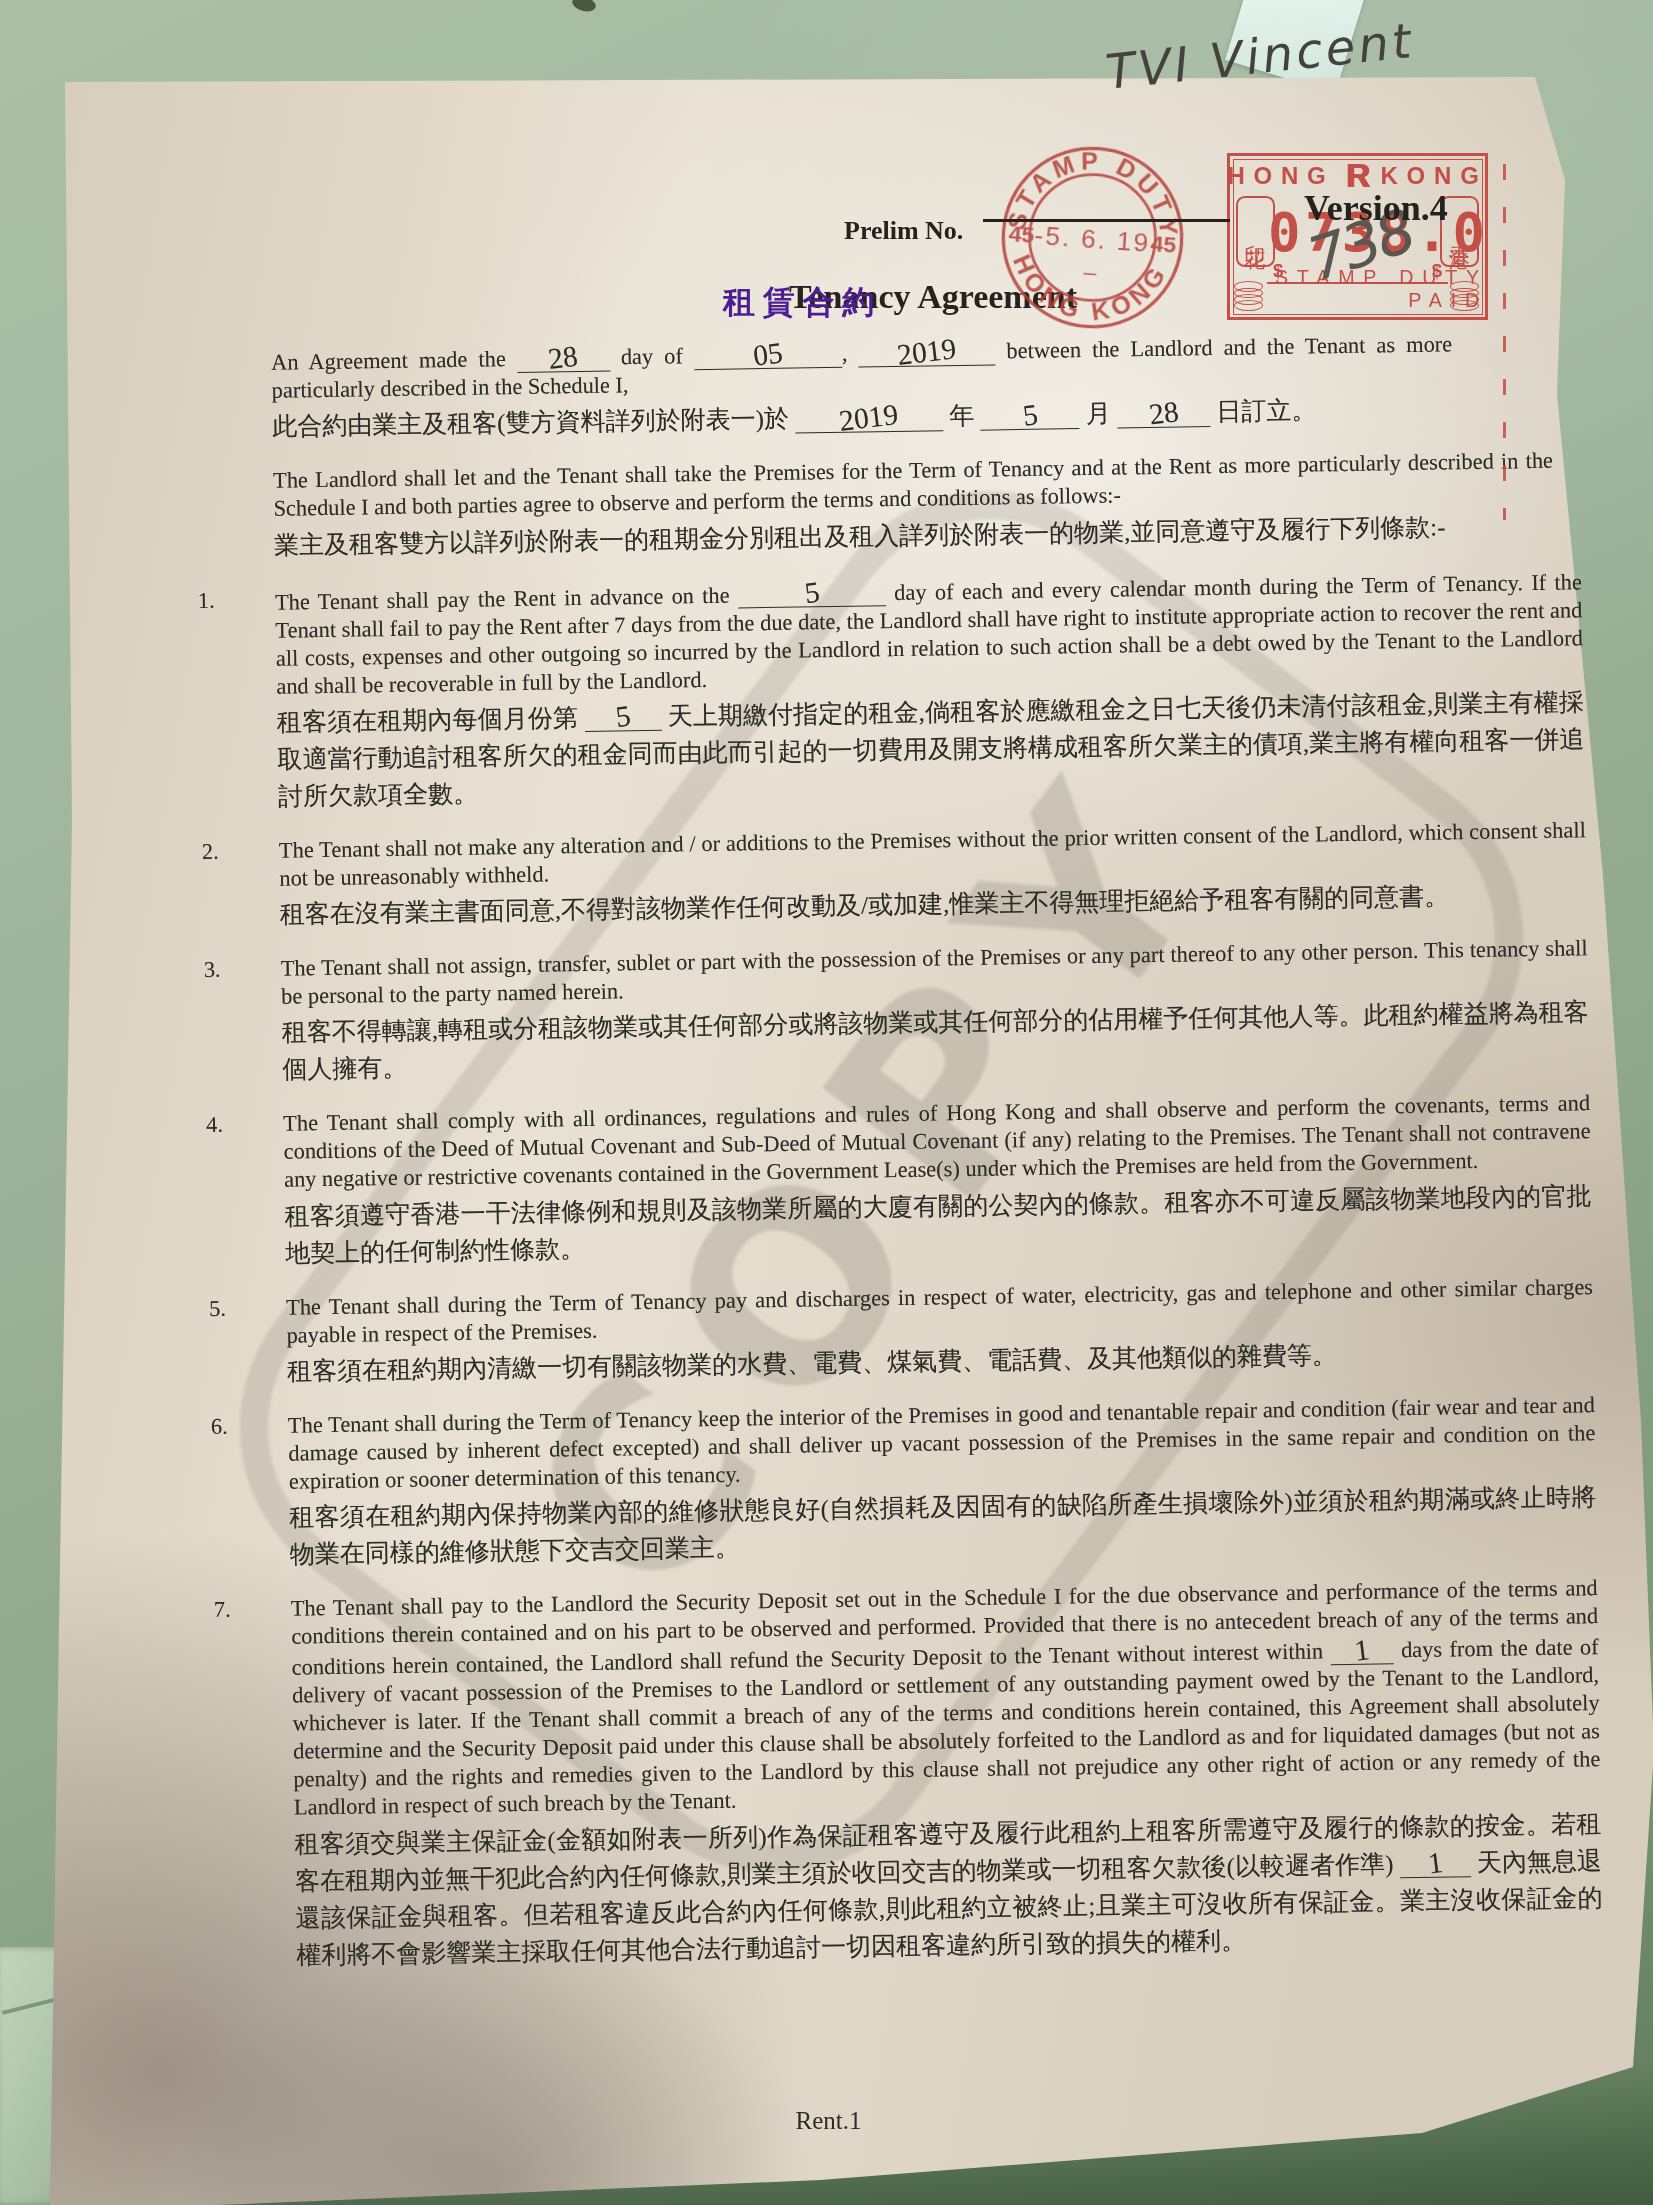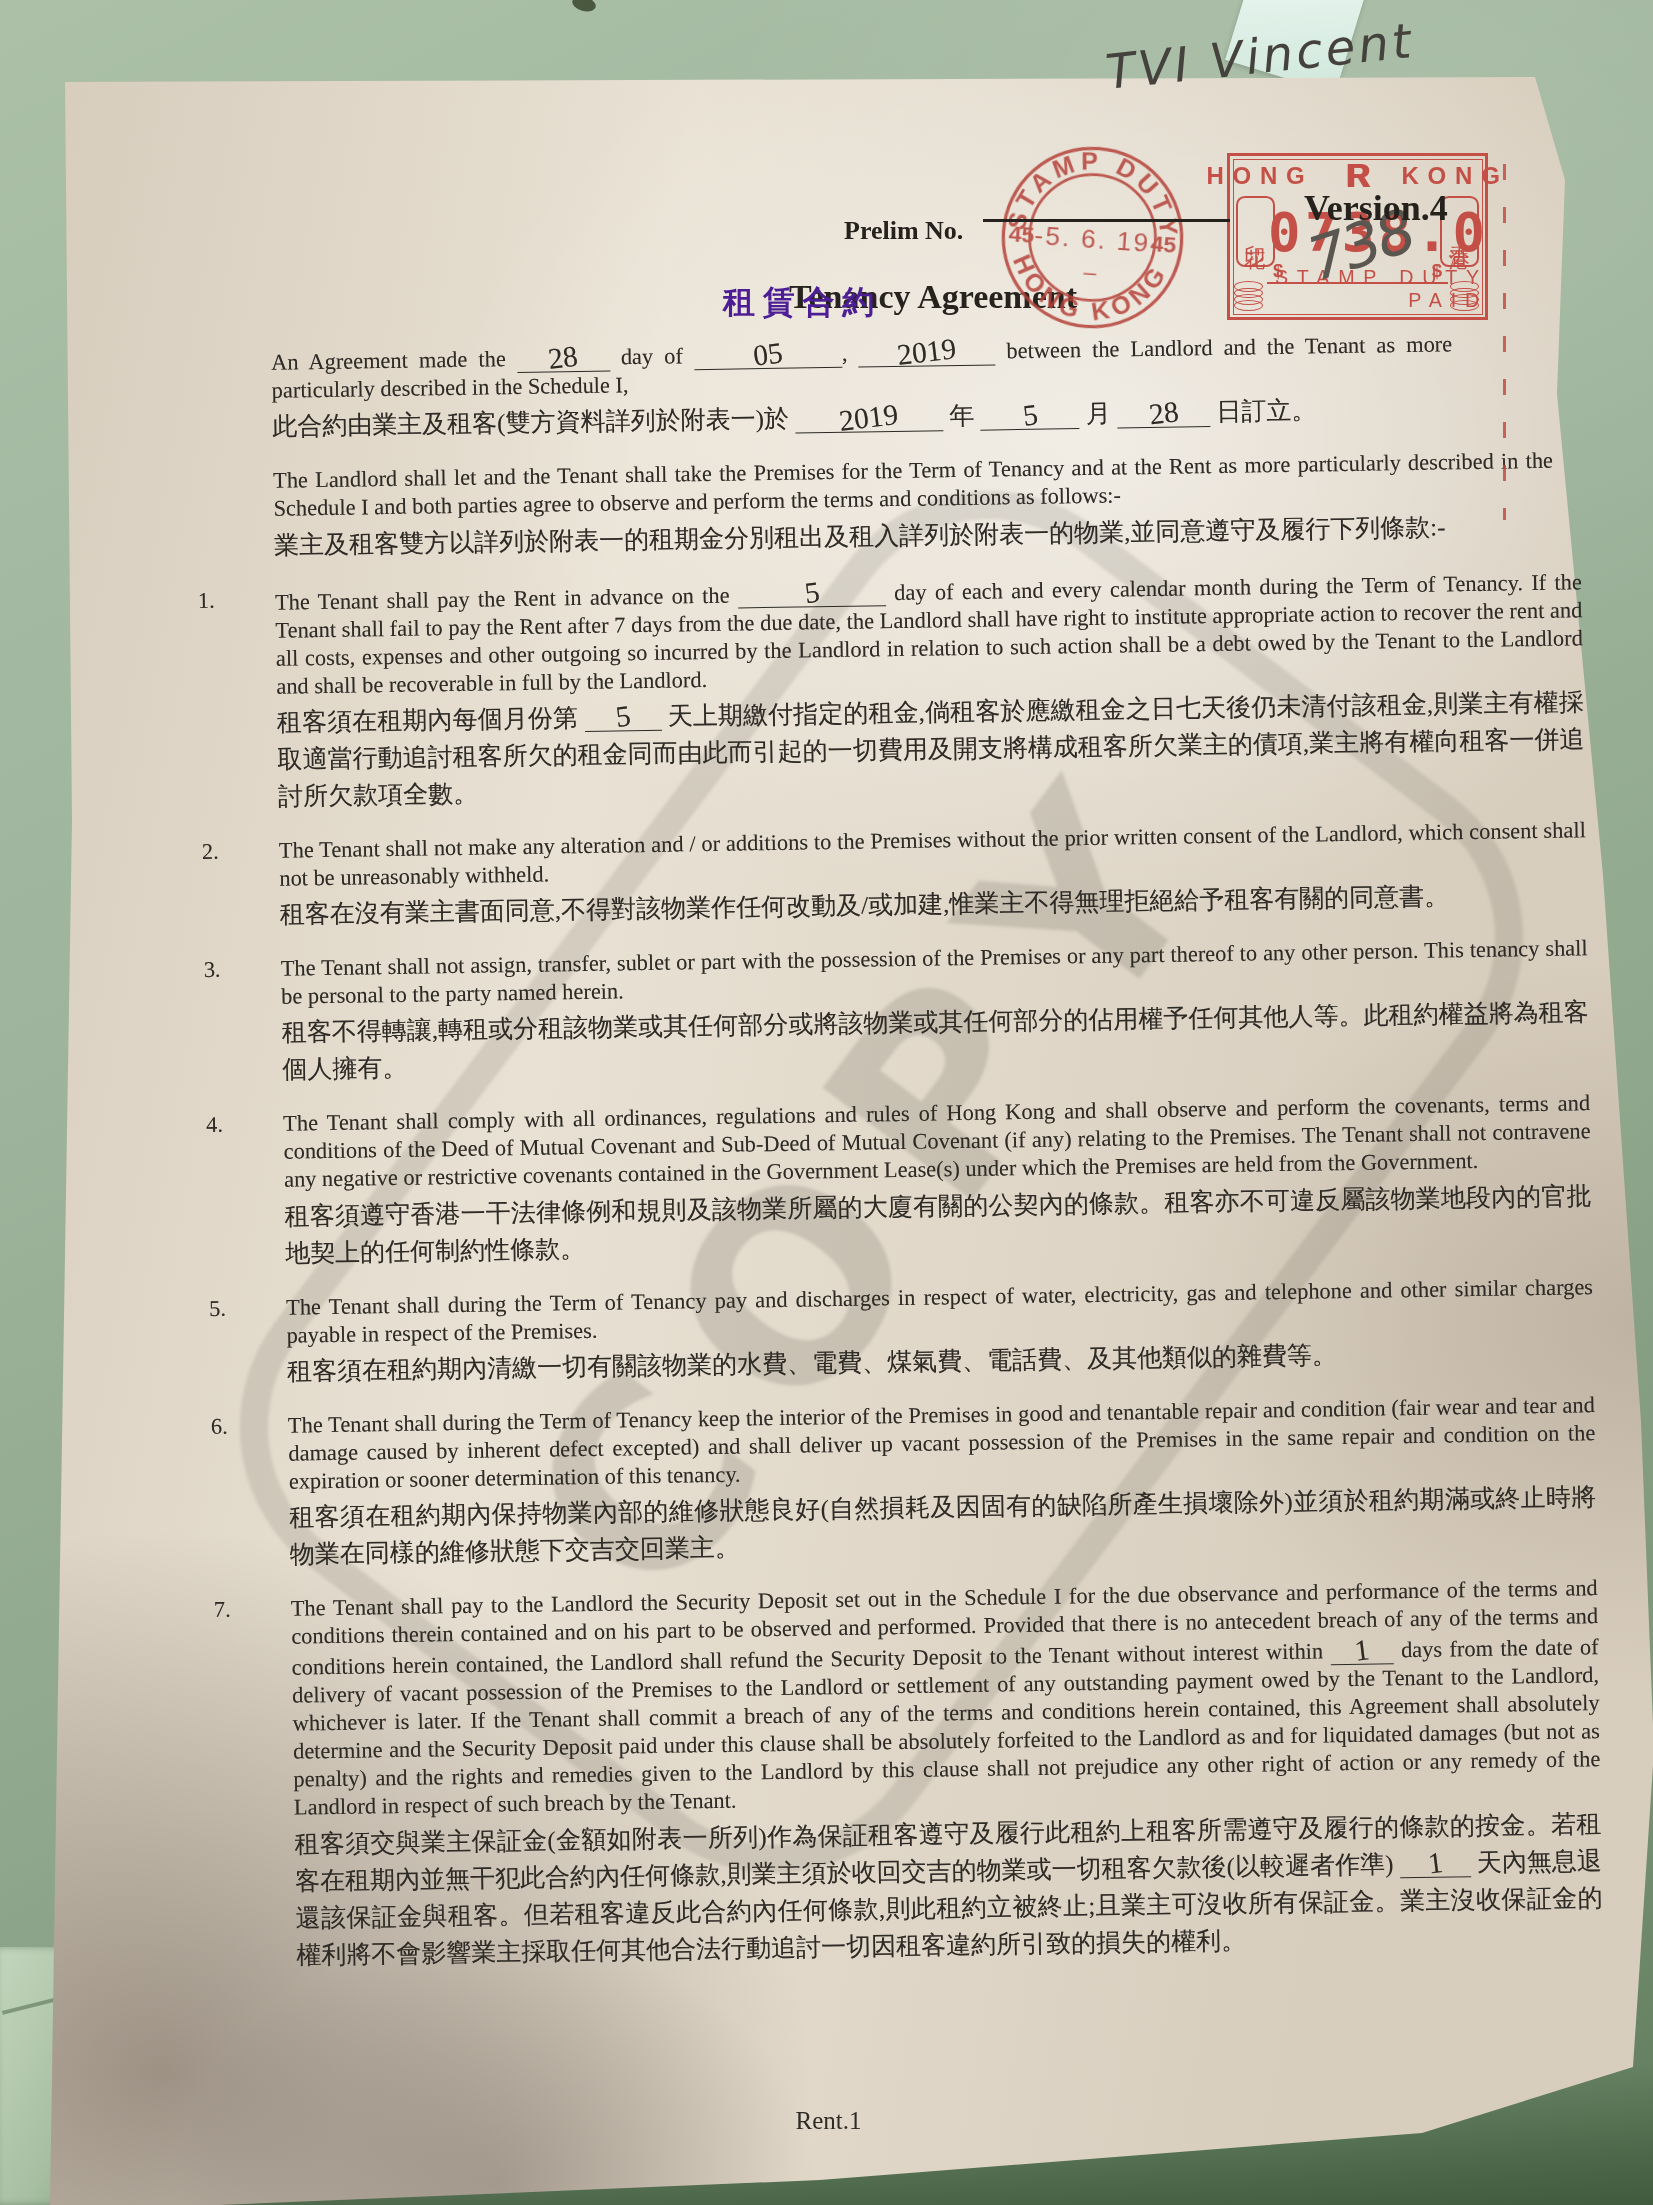--- a/index.html
+++ b/index.html
@@ -56,21 +56,21 @@
   
   .stamp-circ{position:absolute;left:988px;top:133px;width:209px;height:209px;
     transform:rotate(4deg);opacity:.85;filter:blur(0.3px);z-index:4;}
 
   
   .stamp-meter{position:absolute;left:1227px;top:153px;width:261px;height:167px;
     color:#c2443c;opacity:.92;filter:blur(0.2px);z-index:3;font-family:"Liberation Sans",sans-serif;}
   .m-outer{position:absolute;inset:0;border:3.3px solid currentColor;}
   .m-inner{position:absolute;inset:5.5px;border:1.6px solid currentColor;}
   .m-top{position:absolute;top:6.6px;left:0;right:0;display:flex;justify-content:center;
-    align-items:center;gap:32px;font-weight:bold;font-size:24px;letter-spacing:8.8px;}
+    align-items:center;gap:11px;font-weight:bold;font-size:24px;letter-spacing:8.8px;}
   .m-eq{width:24px;height:7.7px;border-top:2.7px solid currentColor;border-bottom:2.7px solid currentColor;}
   .m-rlogo{font-size:33px;font-weight:900;letter-spacing:0;line-height:1;
     text-shadow:1.6px 0 0 currentColor;transform:translateY(-1.1px);}
   .m-value{position:absolute;top:48px;left:22px;right:22px;text-align:center;
     font-family:"DejaVu Sans Mono",monospace;font-weight:bold;font-size:54px;letter-spacing:4.4px;margin-left:19px;}
   .m-seal{position:absolute;width:35px;height:67px;border:2.2px solid currentColor;border-radius:8.8px;
     display:flex;align-items:center;justify-content:center;font-size:21px;line-height:1.1;
     writing-mode:vertical-rl;letter-spacing:3.3px;}
   .m-seal-l{left:8.8px;top:43px;}
   .m-seal-r{right:8.8px;top:43px;}

